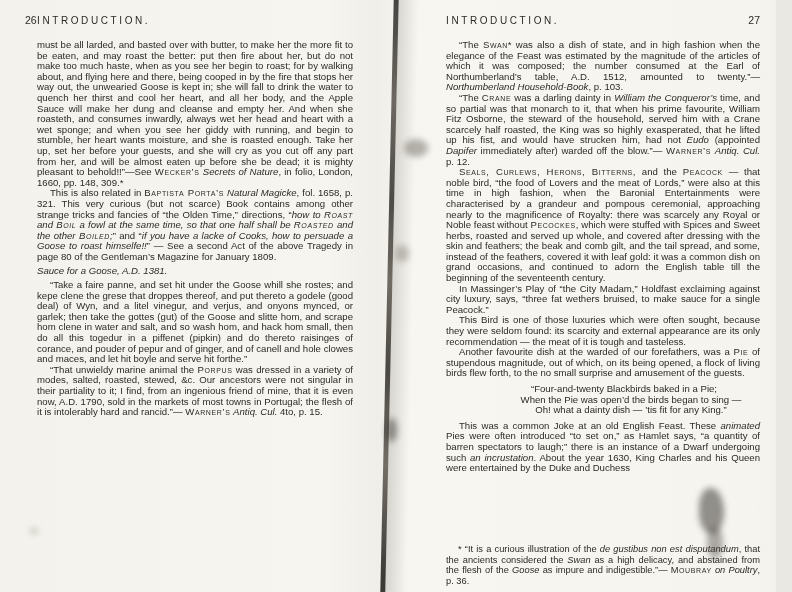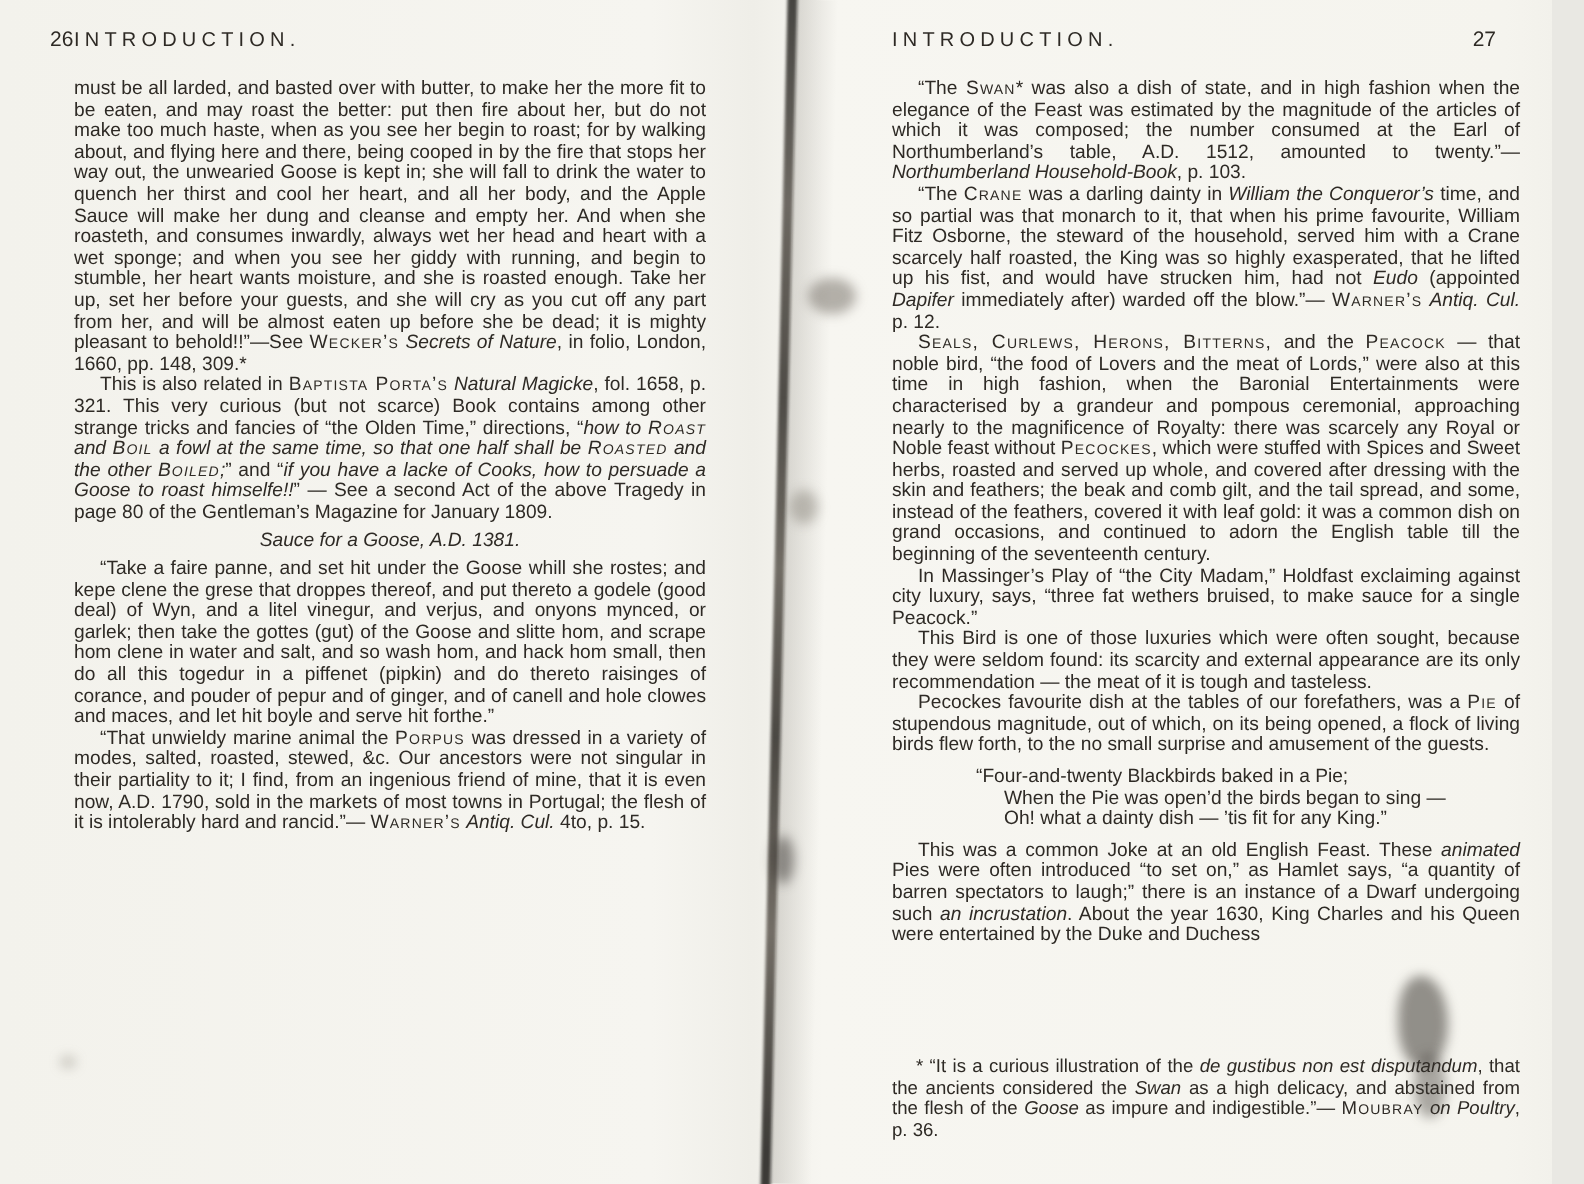--- a/index.html
+++ b/index.html
@@ -8,33 +8,33 @@
     background:linear-gradient(90deg,#f3f2ec 0%,#f6f5f0 42%,#efeee8 48.5%,#f7f6f1 53%,#f5f4ee 97%,#f2f1eb 100%);
     font-family:Liberation Sans, sans-serif;
     color:#2e2a25;
   }
   .page{position:absolute;top:14px;height:578px;font-size:9.6px;line-height:10.6px;}
   .page-left{left:37px;width:316px;}
   .page-right{left:446px;width:314px;}
   .pagehead{position:relative;height:13px;margin-bottom:13px;font-size:10.5px;line-height:13px;}
   .running-title{position:absolute;left:0;right:0;letter-spacing:2.6px;font-size:10px;}
   .pn-left{position:absolute;left:-12px;top:0;}
-  .pn-right{position:absolute;right:12px;top:0;}
+  .pn-right{position:absolute;right:0;top:0;}
   .block{text-align:justify;margin:0;}
   .indent{text-indent:13px;}
-  .heading{text-align:center;text-indent:0;font-style:italic;margin:4px 0 3px;}
+  .heading{text-indent:0;font-style:italic;margin:4px 0 3px;}
   .i{font-style:italic;}
   .sc{font-variant:small-caps;letter-spacing:0.6px;}
-  .verse{text-align:left;text-indent:0;margin-left:42px;}
+  .verse{text-align:center;text-indent:0;margin-left:42px;}
   .verse-first{margin-top:5px;}
   .verse-cont{margin-left:56px;}
   .verse-last{margin-bottom:5px;}
   .footnote-area{position:absolute;left:0;right:0;font-size:9.3px;line-height:10.6px;}
   .fn-left{top:551px;padding-left:38px;margin-top:44px;}
-  .fn-right{top:514px;}
+  .fn-right{top:530px;}
   .fn-right .block{text-indent:12px;}
   
   .gutter-line{position:absolute;left:387px;top:-8px;width:5px;height:608px;
     background:linear-gradient(to bottom,#2b2a27,#5b564f 18%,#383530 34%,#5f5a52 48%,#34312c 62%,#625c54 78%,#24221f 96%);
     transform:rotate(1.3deg);filter:blur(0.7px);opacity:0.88;}
   .gutter-soft{position:absolute;left:392px;top:0;width:24px;height:592px;
     background:linear-gradient(90deg,rgba(70,64,56,0.16),rgba(70,64,56,0) 85%);transform:rotate(1.3deg);}
   .smudge{position:absolute;border-radius:50%;filter:blur(3px);}
   .sm1{left:404px;top:139px;width:24px;height:18px;background:rgba(95,89,80,0.45);}
   .sm2{left:395px;top:245px;width:14px;height:17px;background:rgba(110,104,95,0.38);}
@@ -69,21 +69,21 @@
     <div class="pagehead">
       <span class="running-title">INTRODUCTION.</span>
       <span class="pn-right">27</span>
     </div>
     <div class="text-col">
         <div class="block indent"><span>“The </span><span class="sc">Swan</span><span>* was also a dish of state, and in high fashion when the elegance of the Feast was estimated by the magnitude of the articles of which it was composed; the number consumed at the Earl of Northumberland’s table, A.D. 1512, amounted to twenty.”— </span><span class="i">Northumberland Household-Book</span><span>, p. 103.</span></div>
         <div class="block indent"><span>“The </span><span class="sc">Crane</span><span> was a darling dainty in </span><span class="i">William the Conqueror’s</span><span> time, and so partial was that monarch to it, that when his prime favourite, William Fitz Osborne, the steward of the household, served him with a Crane scarcely half roasted, the King was so highly exasperated, that he lifted up his fist, and would have strucken him, had not </span><span class="i">Eudo</span><span> (appointed </span><span class="i">Dapifer</span><span> immediately after) warded off the blow.”— </span><span class="sc">Warner’s</span><span> </span><span class="i">Antiq. Cul.</span><span> p. 12.</span></div>
         <div class="block indent"><span class="sc">Seals, Curlews, Herons, Bitterns,</span><span> and the </span><span class="sc">Peacock</span><span> — that noble bird, “the food of Lovers and the meat of Lords,” were also at this time in high fashion, when the Baronial Entertainments were characterised by a grandeur and pompous ceremonial, approaching nearly to the magnificence of Royalty: there was scarcely any Royal or Noble feast without </span><span class="sc">Pecockes</span><span>, which were stuffed with Spices and Sweet herbs, roasted and served up whole, and covered after dressing with the skin and feathers; the beak and comb gilt, and the tail spread, and some, instead of the feathers, covered it with leaf gold: it was a common dish on grand occasions, and continued to adorn the English table till the beginning of the seventeenth century.</span></div>
         <div class="block indent"><span>In Massinger’s Play of “the City Madam,” Holdfast exclaiming against city luxury, says, “three fat wethers bruised, to make sauce for a single Peacock.”</span></div>
         <div class="block indent"><span>This Bird is one of those luxuries which were often sought, because they were seldom found: its scarcity and external appearance are its only recommendation — the meat of it is tough and tasteless.</span></div>
-        <div class="block indent"><span>Pecockes favourite dish at the tables of our forefathers, was a </span><span class="sc">Pie</span><span> of stupendous magnitude, out of which, on its being opened, a flock of living birds flew forth, to the no small surprise and amusement of the guests.</span></div>
+        <div class="block indent"><span>Another favourite dish at the warded of our forefathers, was a </span><span class="sc">Pie</span><span> of stupendous magnitude, out of which, on its being opened, a flock of living birds flew forth, to the no small surprise and amusement of the guests.</span></div>
         <div class="block verse verse-first"><span>“Four-and-twenty Blackbirds baked in a Pie;</span></div>
         <div class="block verse verse-cont"><span>When the Pie was open’d the birds began to sing —</span></div>
         <div class="block verse verse-cont verse-last"><span>Oh! what a dainty dish — ’tis fit for any King.”</span></div>
         <div class="block indent"><span>This was a common Joke at an old English Feast.  These </span><span class="i">animated</span><span> Pies were often introduced “to set on,” as Hamlet says, “a quantity of barren spectators to laugh;” there is an instance of a Dwarf undergoing such </span><span class="i">an incrustation</span><span>.  About the year 1630, King Charles and his Queen were entertained by the Duke and Duchess</span></div>
       </div>
     <div class="footnote-area fn-right">
         <div class="block"><span>* “It is a curious illustration of the </span><span class="i">de gustibus non est disputandum</span><span>, that the ancients considered the </span><span class="i">Swan</span><span> as a high delicacy, and abstained from the flesh of the </span><span class="i">Goose</span><span> as impure and indigestible.”— </span><span class="sc">Moubray</span><span> </span><span class="i">on Poultry</span><span>, p. 36.</span></div>
       </div>
   </div>
 

